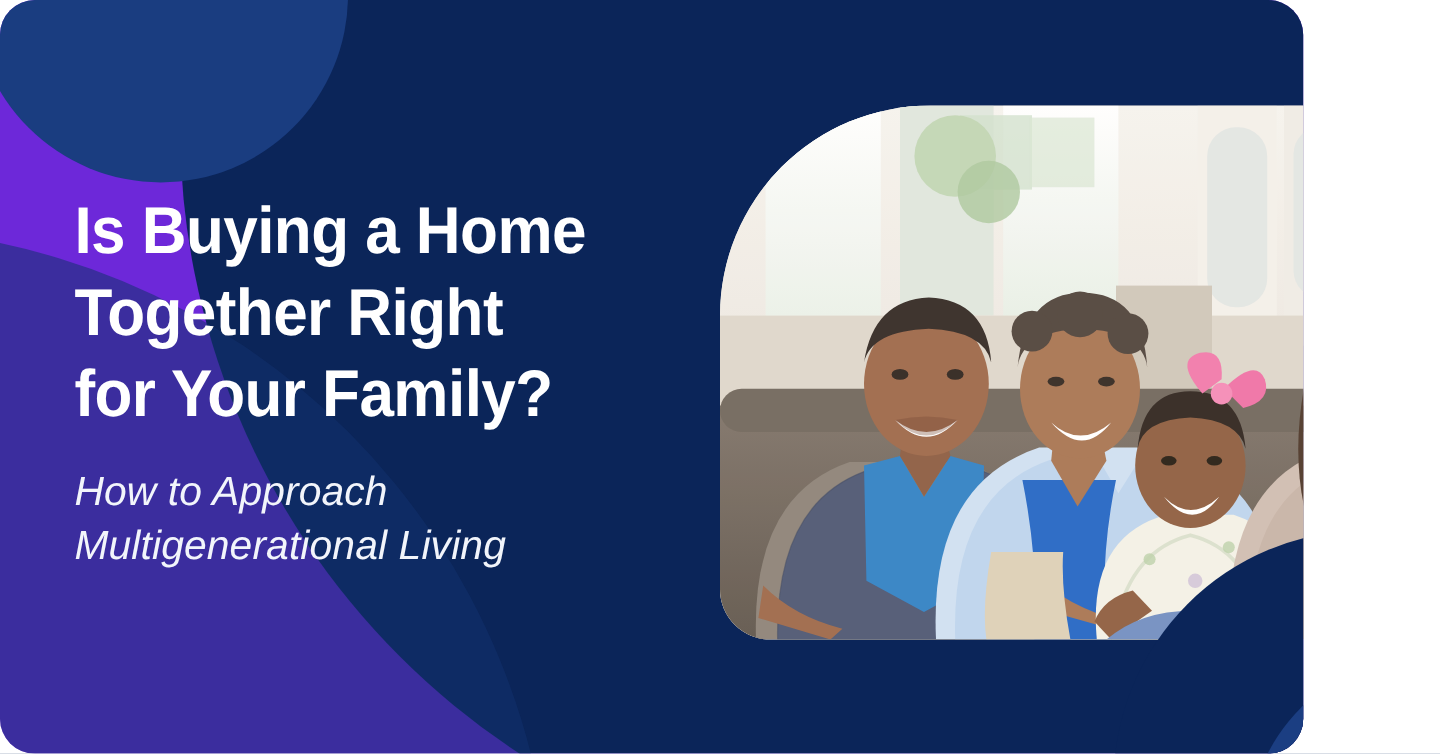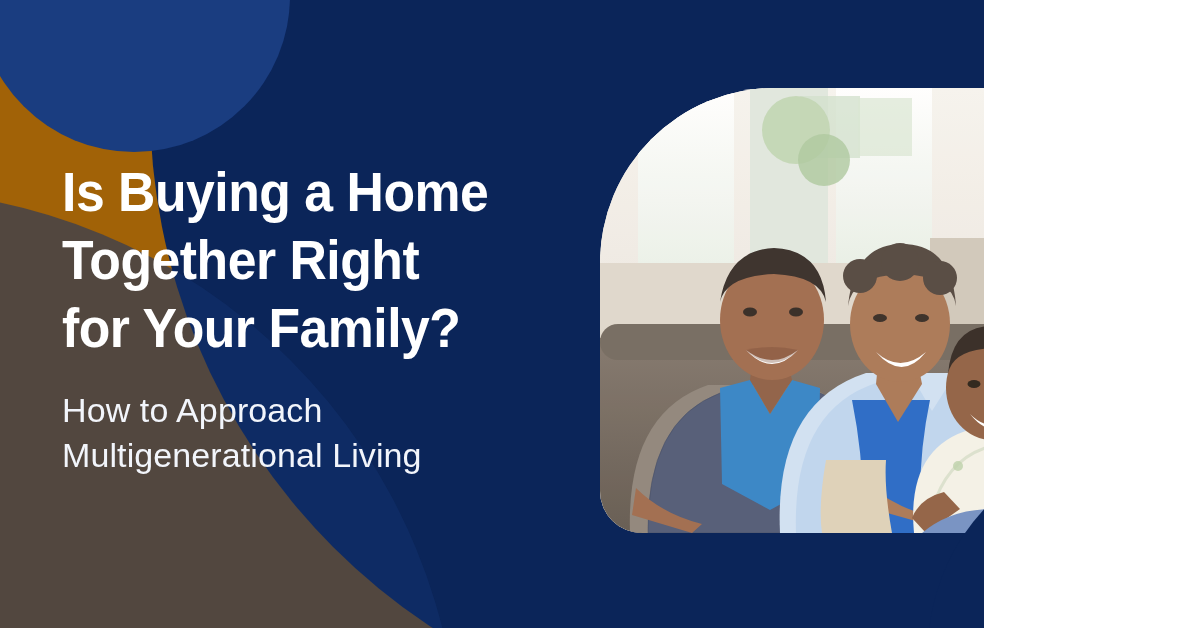--- a/index.html
+++ b/index.html
@@ -7,24 +7,25 @@
     margin: 0;
     padding: 0;
     background: #ffffff;
   }
   body {
     font-family: "Liberation Sans", sans-serif;
   }
 
   .banner {
     position: relative;
-    width: 984px;
+    width: 1086px;
     height: 628px;
     overflow: hidden;
-    background: #a16207;
+    background: #6d28d9;
+    border-radius: 29px;
   }
 
   
   .bg-layer {
     position: absolute;
     inset: 0;
     overflow: hidden;
   }
 
   
@@ -110,20 +111,21 @@
     line-height: 68px;
     letter-spacing: -0.5px;
     transform: scaleX(.94);
     transform-origin: left top;
     white-space: pre-line;
   }
   .subhead {
     margin: 26px 0 0 0;
     color: #f2f5fb;
     font-family: "Liberation Sans", sans-serif;
+    font-style: italic;
     font-weight: 400;
     font-size: 34px;
     line-height: 45px;
     letter-spacing: .1px;
     white-space: pre-line;
   }
 </style>
 </head>
 <body>
 

